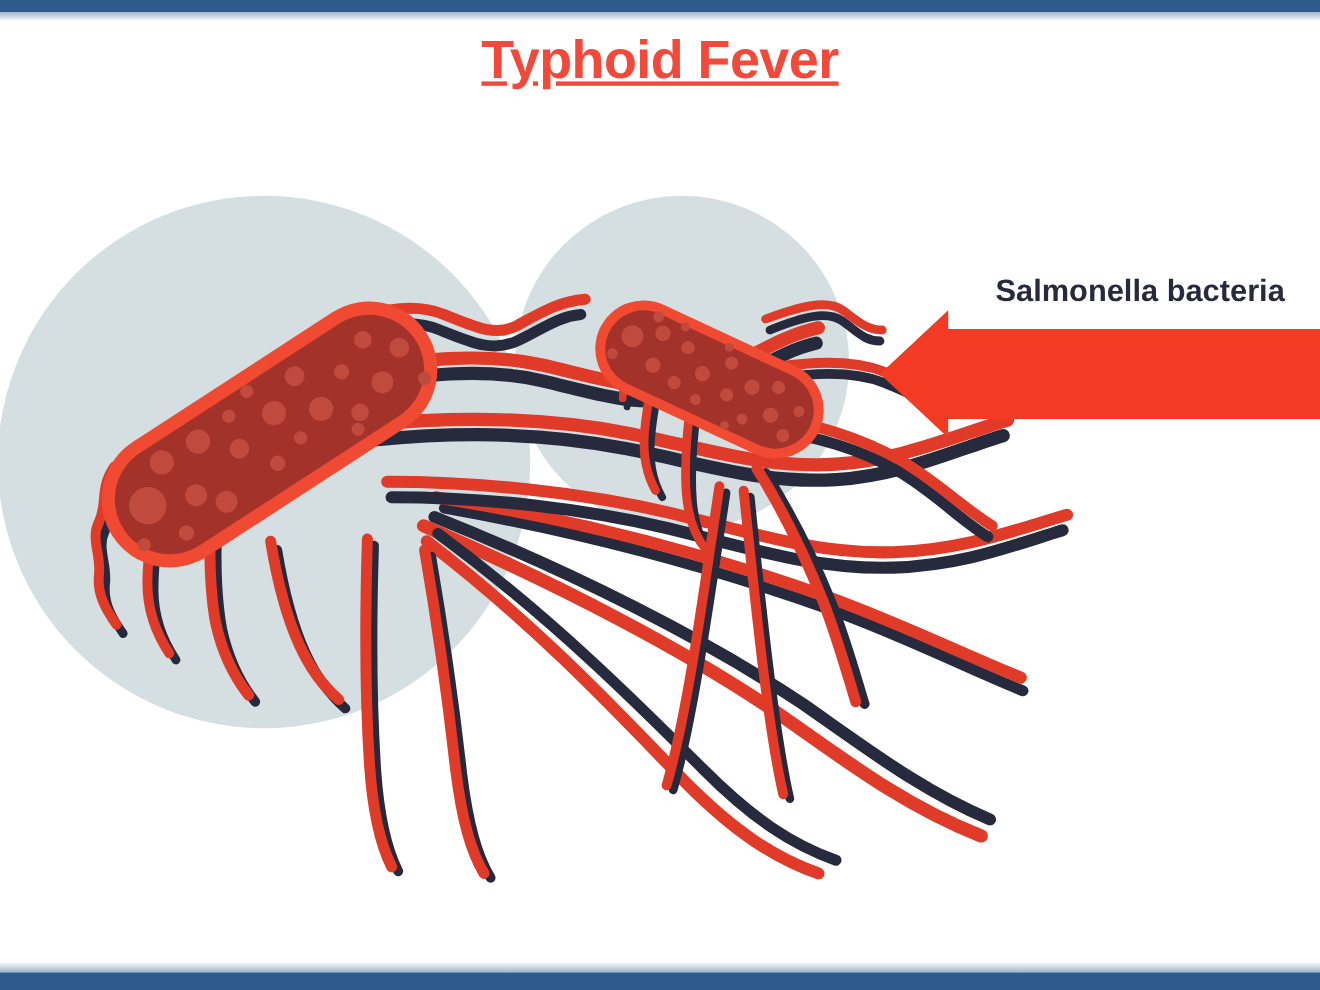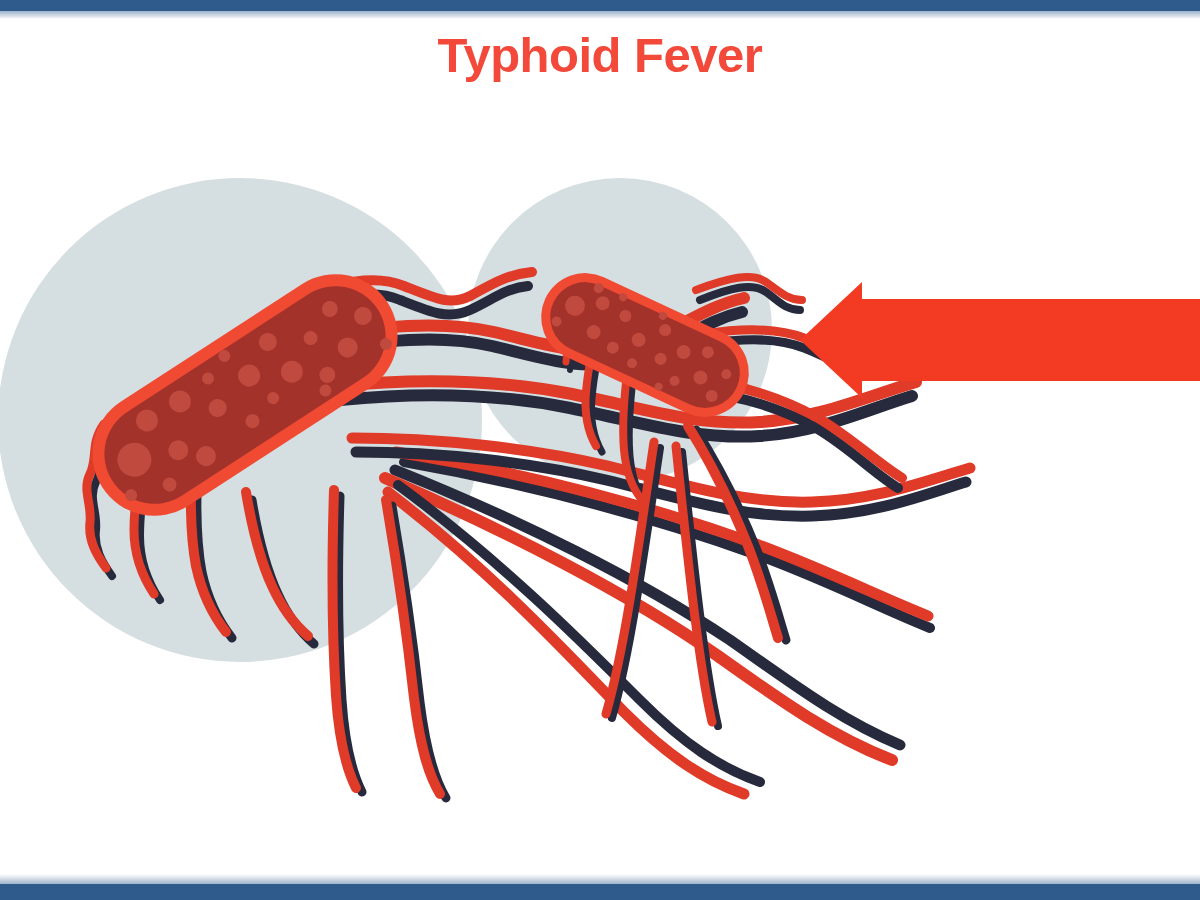--- a/index.html
+++ b/index.html
@@ -31,20 +31,21 @@
     position: absolute;
     left: 0;
     top: 27px;
     width: 1200px;
     text-align: center;
     font-size: 49px;
     font-weight: bold;
     letter-spacing: -0.5px;
     color: #f2493a;
     font-family: "Liberation Sans", sans-serif;
+    text-decoration: underline;
   }
 
   #label {
     position: absolute;
     left: 905px;
     top: 249px;
     font-size: 28px;
     font-weight: bold;
     color: #262a3c;
     white-space: nowrap;
@@ -219,16 +220,17 @@
             <circle cx="-40" cy="-34" r="4"></circle>
           </g>
         </g>
       </g>
 
       <polygon points="800,340 862,282 862,299 1200,299 1200,381 862,381 862,398" fill="#f23b22"></polygon>
     </g>
   </svg>
 
   <div id="title">Typhoid Fever</div>
+  <div id="label">Salmonella bacteria</div>
 
   <div class="band band-bot-soft"></div>
   <div class="band band-bot-solid"></div>
 </div>
 
 </body></html>

